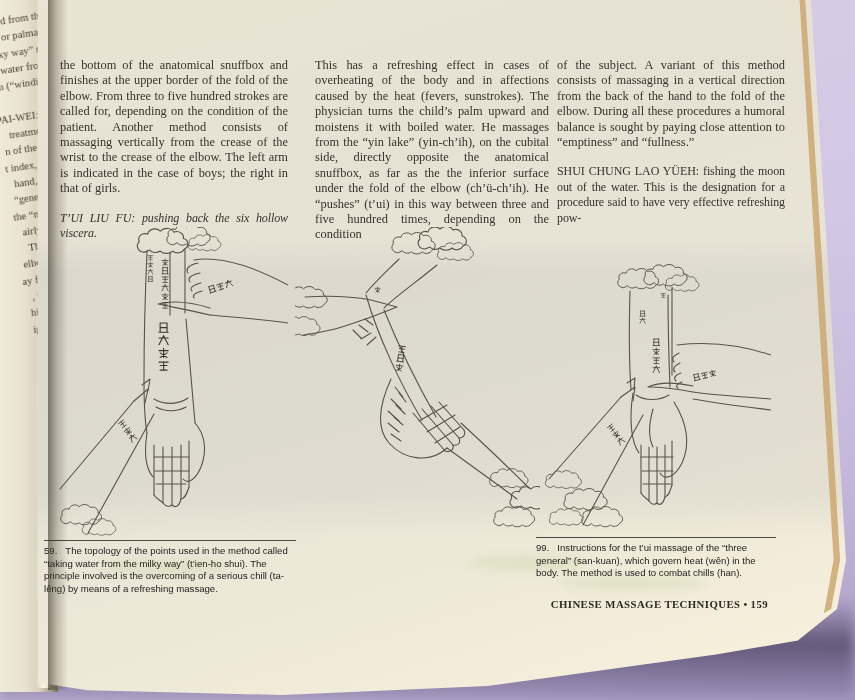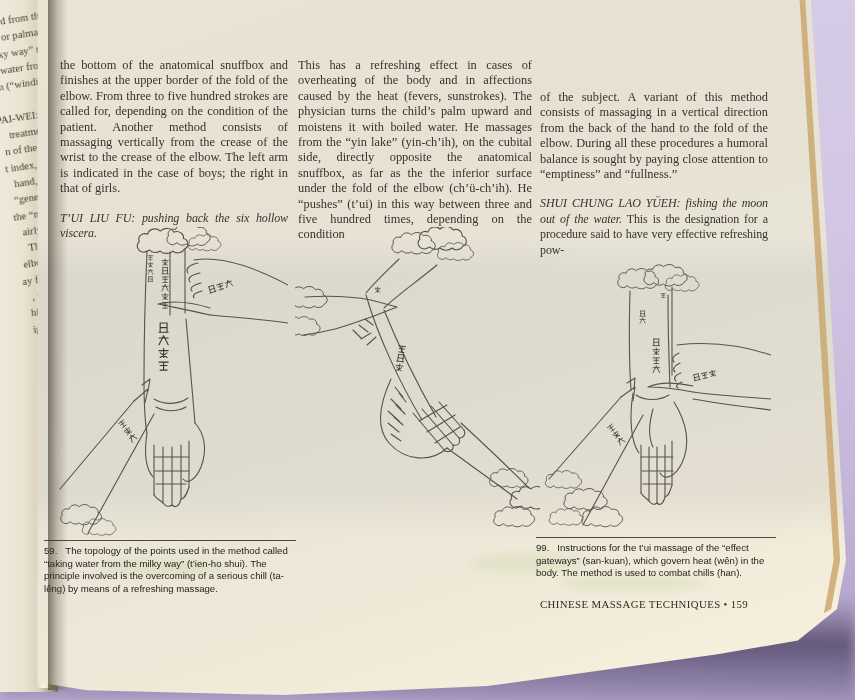--- a/index.html
+++ b/index.html
@@ -32,38 +32,38 @@
     filter:drop-shadow(2px 8px 10px rgba(35,26,58,.45));}
   .fig-band{position:absolute;left:0;top:238px;width:100%;height:300px;
     background:linear-gradient(180deg,rgba(128,132,148,0) 0%,rgba(128,132,148,.10) 12%,rgba(128,132,148,.10) 85%,rgba(128,132,148,0) 100%);}
   .edge-tan{position:absolute;right:6px;top:0;width:810px;height:700px;pointer-events:none;
     clip-path:polygon(94.6% 0,96.6% 36%,98.9% 80%,97.8% 87%,96.9% 87.6%,98.1% 80%,95.8% 36%,93.9% 0);
     background:#c9a469;opacity:.8;}
   
   .cols{position:absolute;left:22px;top:58px;width:730px;display:flex;gap:0;}
   .col{color:#37322b;text-align:justify;font-size:12.4px;line-height:15.4px;}
   .col1{width:228px;margin-right:10px;}
-  .col2{width:234px;margin-right:8px;}
-  .col3{width:228px;margin-top:32px;}
+  .col2{width:234px;margin-right:8px;margin-left:17px;}
+  .col3{width:228px;}
   .col p{margin:0;}
   .heading{margin-top:14px !important;font-style:italic;font-size:12px;letter-spacing:-0.1px;}
-  .lead-it{font-style:italic;}
+  .lead-it{}
   
   .fig{position:absolute;top:227px;}
   .fig svg{display:block;}
   .stroke{fill:none;stroke:#58534a;stroke-width:1.1;stroke-linecap:round;stroke-linejoin:round;}
   .ink{fill:none;stroke:#3a362e;stroke-width:.95;stroke-linecap:round;}
   
   .caption{position:absolute;font-family:"Liberation Sans", sans-serif;
     font-size:9.6px;line-height:12.6px;color:#24231f;
     border-top:1.2px solid #4c4a44;padding-top:4px;}
   .cap-num{margin-right:8px;}
   
-  .footer{position:absolute;left:502px;top:598px;width:228px;
-    font-size:10.8px;letter-spacing:.4px;color:#2e2a23;font-weight:normal;}
+  .footer{position:absolute;left:502px;top:598px;width:228px;text-align:right;
+    font-size:10.8px;letter-spacing:.4px;color:#2e2a23;font-weight:bold;}
   .footer .sep{padding:0 3px;}
   
   .smudge{position:absolute;border-radius:50%;filter:blur(5px);opacity:.28;background:#b9cf9a;}
 </style>
 </head>
 <body>
 
 <div class="stage">
   <div class="surface"></div>
   <div class="book-shadow"></div>
@@ -336,21 +336,21 @@
             <use href="#cB61" y="11"></use>
             <use href="#cD61" y="22"></use>
         </g>
       </svg>
     </div>
 
     <div class="caption" style="left:6px;top:540px;width:252px;">
       <span class="cap-num">59.</span><span>The topology of the points used in the method called “taking water from the milky way” (t’ien-ho shui). The principle involved is the overcoming of a serious chill (ta-lêng) by means of a refreshing massage.</span>
     </div>
     <div class="caption" style="left:498px;top:537px;width:240px;">
-      <span class="cap-num">99.</span><span>Instructions for the t’ui massage of the “effect gateways” (san-kuan), which govern heat (wên) in the body. The method is used to combat chills (han).</span>
+      <span class="cap-num">99.</span><span>Instructions for the t’ui massage of the “three general” (san-kuan), which govern heat (wên) in the body. The method is used to combat chills (han).</span>
     </div>
 
     <div class="footer">
       <span>CHINESE MASSAGE TECHNIQUES</span><span class="sep">•</span><span>159</span>
     </div>
   </div>
 
   <div class="crease"></div>
 </div>
 

